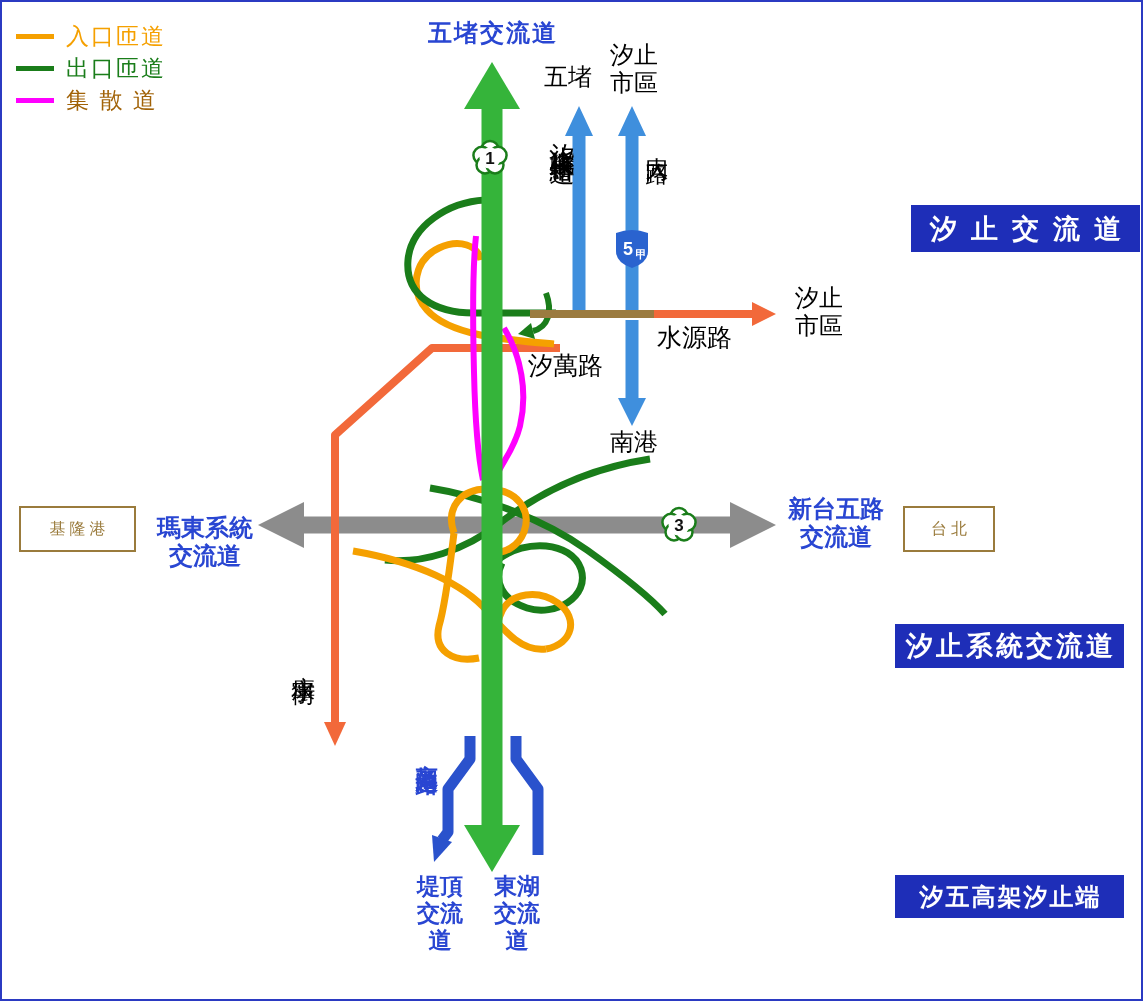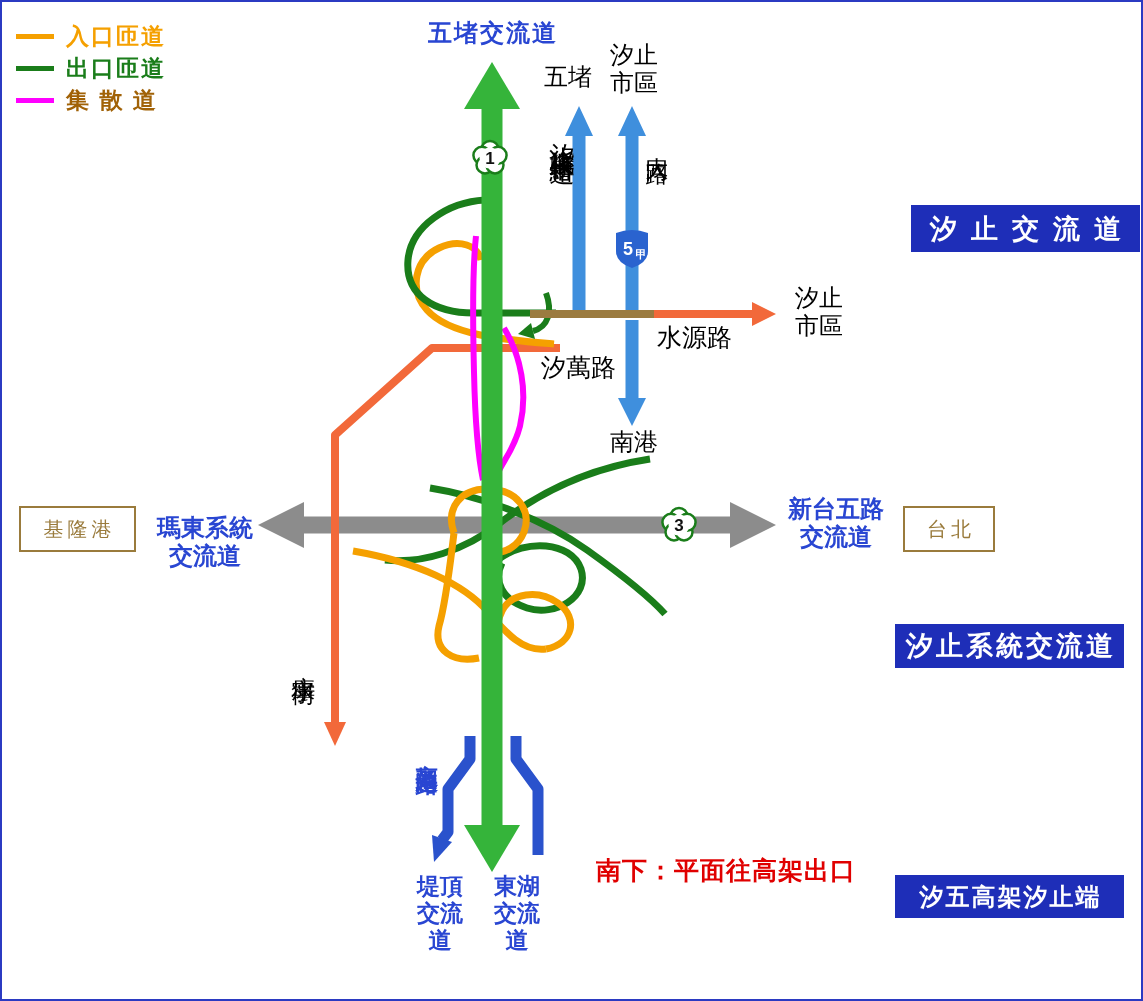--- a/index.html
+++ b/index.html
@@ -5,28 +5,28 @@
   html,body{margin:0;padding:0;background:#fff;}
   .stage{position:relative;width:1139px;height:997px;border:2px solid #2b3ac2;background:#fff;overflow:hidden;
          font-family:"Liberation Sans","DejaVu Sans",sans-serif;}
   svg{position:absolute;left:0;top:0;}
   .lbl{position:absolute;color:#000;white-space:pre-line;font-size:24px;line-height:1.18;}
   .blue{color:#2946d2;font-weight:bold;}
   .center{transform:translateX(-50%);text-align:center;}
   .vtext{writing-mode:vertical-rl;text-orientation:upright;letter-spacing:3px;}
   .sm{font-size:25px;}
   .legend{position:absolute;left:14px;top:18px;}
-  .legend-row{display:flex;align-items:center;height:32px;gap:12px;font-size:23px;font-weight:bold;letter-spacing:2px;}
+  .legend-row{display:flex;align-items:center;height:32px;gap:12px;font-size:23px;font-weight:normal;letter-spacing:2px;}
   .dash{width:38px;height:5px;}
   .dash-in{background:#f5a000;} .t-in{color:#f5a000;}
   .dash-out{background:#1a7d1a;} .t-out{color:#1a7d1a;}
   .dash-cd{background:#ff00ff;} .t-cd{color:#a16207;text-align:center;}
   .navybox{position:absolute;background:#1e2eb8;color:#fff;font-weight:bold;display:flex;align-items:center;justify-content:center;}
   .brownbox{position:absolute;border:2px solid #9a7b3c;color:#9a7b3c;background:#fff;display:flex;align-items:center;justify-content:center;
-            font-size:20px;letter-spacing:4px;text-indent:4px;}
+            font-size:16px;letter-spacing:4px;text-indent:4px;}
   .note{position:absolute;color:#e00000;font-weight:bold;font-size:25px;letter-spacing:1px;white-space:nowrap;}
 </style>
 </head>
 <body>
 
 <div class="stage">
 
   <svg width="1139" height="997" viewBox="0 0 1139 997">
 
     <path d="M300,523 L730,523" stroke="#8c8c8c" stroke-width="17" fill="none"></path>
@@ -115,21 +115,21 @@
 
   <div class="lbl blue center" style="left:491px;top:17px;letter-spacing:2px;">五堵交流道</div>
   <div class="lbl center" style="left:566px;top:61px;">五堵</div>
   <div class="lbl center" style="left:632px;top:39px;">汐止
 市區</div>
   <div class="lbl vtext sm" style="left:545px;top:121px;">汐止貨櫃聯絡道</div>
   <div class="lbl vtext" style="left:641px;top:137px;font-size:23px;">大同路</div>
   <div class="lbl sm" style="left:655px;top:321px;">水源路</div>
   <div class="lbl center" style="left:817px;top:282px;">汐止
 市區</div>
-  <div class="lbl sm" style="left:539px;top:351px;">汐萬路</div>
+  <div class="lbl sm" style="left:526px;top:351px;font-family:Liberation Mono, monospace;">汐萬路</div>
   <div class="lbl center" style="left:632px;top:426px;">南港</div>
 
   <div class="navybox" style="left:893px;top:203px;width:229px;height:47px;font-size:27px;letter-spacing:14px;text-indent:14px;margin-left:16px;">汐止交流道</div>
   <div class="navybox" style="left:893px;top:622px;width:229px;height:44px;font-size:27px;letter-spacing:3px;text-indent:3px;">汐止系統交流道</div>
   <div class="navybox" style="left:893px;top:873px;width:229px;height:43px;font-size:24px;letter-spacing:2px;text-indent:2px;">汐五高架汐止端</div>
 
   <div class="brownbox" style="left:17px;top:504px;width:113px;height:42px;">基隆港</div>
   <div class="lbl blue center" style="left:203px;top:512px;">瑪東系統
 交流道</div>
   <div class="lbl blue center" style="left:834px;top:493px;">新台五路
@@ -138,15 +138,14 @@
 
   <div class="lbl vtext" style="left:287px;top:655px;">康寧街</div>
   <div class="lbl vtext blue" style="left:411px;top:743px;font-size:23px;">高架道路</div>
   <div class="lbl blue center" style="left:438px;top:871px;font-size:23px;">堤頂
 交流
 道</div>
   <div class="lbl blue center" style="left:501px;top:871px;font-size:23px;margin-left:14px;">東湖
 交流
 道</div>
 
-  <div class="note" style="left:594px;top:852px;">南下：平面往高架出口</div>
 
 </div>
 
 </body></html>

